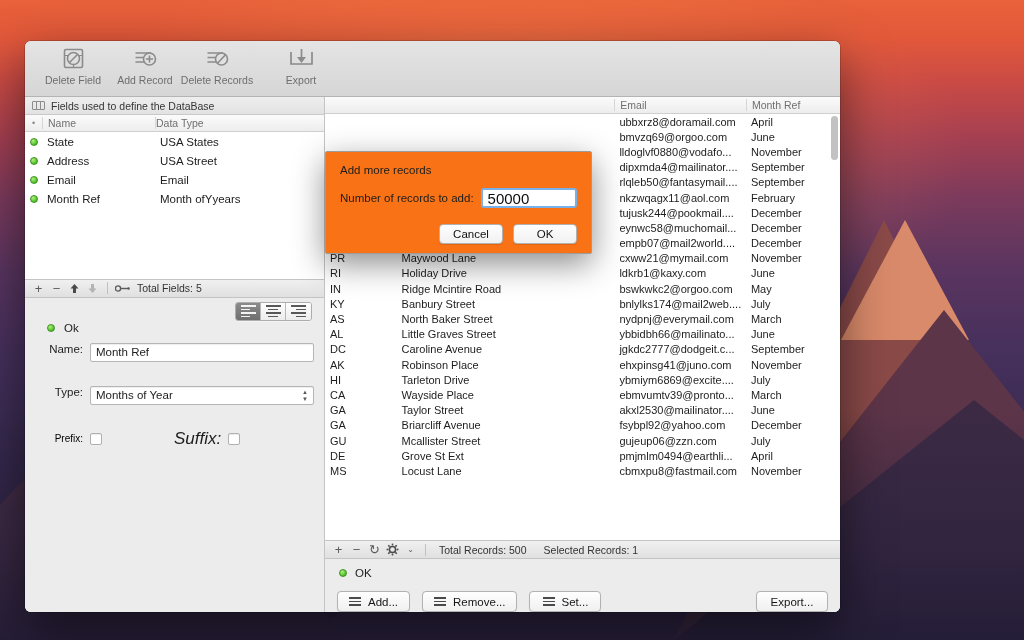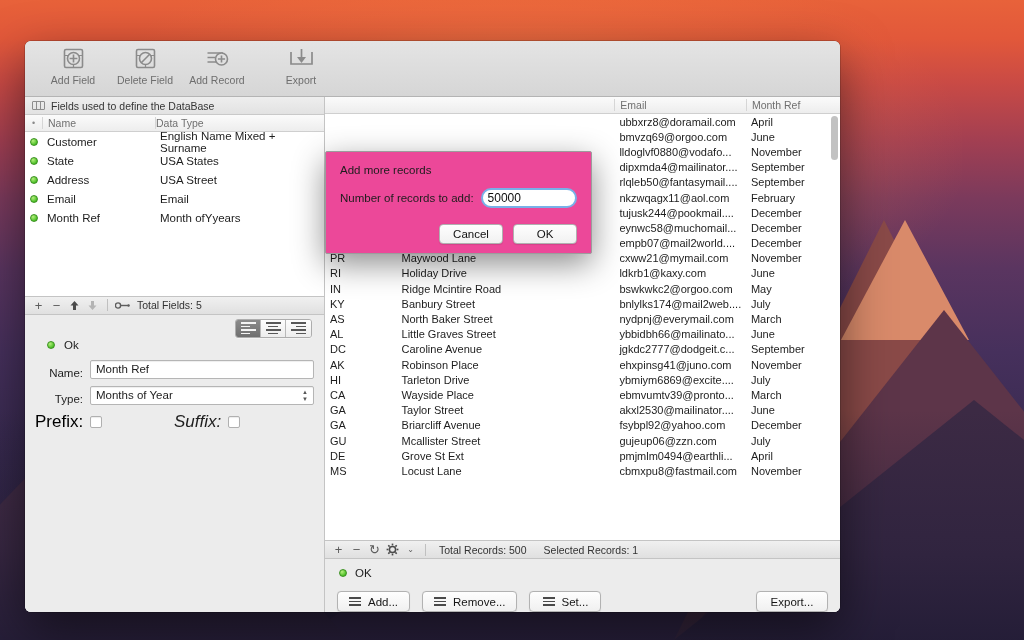--- a/index.html
+++ b/index.html
@@ -206,42 +206,42 @@
   .align-btn:last-child { border-right: none; }
   .align-btn.sel { background: linear-gradient(to bottom,#8b8b8b,#6f6f6f); }
   .align-btn .bars { width: 15px; display: flex; flex-direction: column; gap: 2px; }
   .align-btn .bars span { height: 1.5px; background: #585858; display: block; }
   .align-btn.sel .bars span { background: #f4f4f4; }
 
   .status-row {
     display: flex; align-items: center; gap: 9px;
     margin: 18px 0 9px 12px; font-size: 11.5px; color: #1d1d1d;
   }
-  .form-row { display: flex; align-items: flex-end; margin-bottom: 7px; }
+  .form-row { display: flex; align-items: flex-start; margin-bottom: 24px; }
   .form-row .lbl {
     width: 48px; text-align: right; margin-right: 7px;
     font-size: 11.5px; color: #1d1d1d;
   }
   .txt-field {
     flex: 1; height: 19px; background: #fff;
     border: 1px solid #b5b5b5; border-radius: 2px;
     padding: 0 5px; font-size: 11.5px; color: #1d1d1d;
     display: flex; align-items: center;
     box-shadow: inset 0 1px 1px rgba(0,0,0,.07);
   }
   .combo {
     flex: 1; height: 19px; background: #fff;
     border: 1px solid #b5b5b5; border-radius: 2px;
     padding: 0 5px; font-size: 11.5px; color: #1d1d1d;
     display: flex; align-items: center; justify-content: space-between;
     box-shadow: inset 0 1px 1px rgba(0,0,0,.07);
   }
   .stepper { display: flex; flex-direction: column; gap: 1px; font-size: 6px; color: #565656; line-height: 6px; }
   .checkrow { display: flex; align-items: center; margin-top: 2px; }
-  .checkrow .lbl { width: 48px; text-align: right; margin-right: 7px; font-size: 17px; }
+  .checkrow .lbl { width: 48px; text-align: right; margin-right: 7px; font-size: 10px; }
   .cbox {
     width: 12px; height: 12px; background: #fff;
     border: 1px solid #b0b0b0; border-radius: 2px;
     box-shadow: inset 0 1px 1px rgba(0,0,0,.08);
   }
   .suffix-group { display: flex; align-items: center; margin-left: 72px; }
   .suffix-group .lbl2 { font-size: 17px; color: #1d1d1d; margin-right: 7px; font-style: italic; }
   .left-filler { flex: 1; background: #ececec; }
 
   
@@ -292,34 +292,34 @@
   }
   .btn.right { margin-left: auto; margin-right: 0; }
   .menu-lines { display: flex; flex-direction: column; gap: 2px; width: 12px; }
   .menu-lines span { height: 1.5px; background: #4a4a4a; display: block; }
 
   
   #dialog {
     position: absolute;
     left: 300px; top: 110px;
     width: 267px; height: 103px;
-    background: #ec4899;
+    background: #f97316;
     border: 1px solid #9c9c9c;
     border-radius: 2px;
     box-shadow: 0 10px 32px rgba(0,0,0,.45);
     z-index: 50;
     padding: 12px 14px 0 14px;
   }
   #dialog .dlg-title { font-size: 11.5px; color: #1d1d1d; margin-bottom: 12px; }
   #dialog .dlg-input-row { display: flex; align-items: center; }
   #dialog .dlg-label { font-size: 11.5px; color: #1d1d1d; margin-right: 7px; }
   #dialog .dlg-input {
     flex: 1; height: 20px; background: #fff;
-    border: 2px solid #78b0e8; border-radius: 10px;
-    padding: 0 5px; font-size: 12px; color: #0d0d0d;
+    border: 2px solid #78b0e8; border-radius: 3px;
+    padding: 0 5px; font-size: 15px; color: #0d0d0d;
     display: flex; align-items: center;
   }
   #dialog .dlg-btns { display: flex; justify-content: flex-end; gap: 10px; margin-top: 16px; }
   #dialog .dlg-btn {
     width: 64px; height: 20px;
     background: linear-gradient(to bottom, #fefefe, #f1f1f1);
     border: 1px solid #b0b0b0; border-radius: 4px;
     display: flex; align-items: center; justify-content: center;
     font-size: 11.5px; color: #111; cursor: default;
     box-shadow: 0 .5px 1px rgba(0,0,0,.10);
@@ -337,33 +337,20 @@
   <div class="peak right-mid"></div>
   <div class="peak left-near"></div>
   <div class="peak right-near"></div>
   <div class="haze"></div>
 </div>
 
 <div id="app-window">
 
 
   <div id="toolbar">
-    <div class="tool">
-      <div class="ticon">
-        <svg width="25" height="25" viewBox="0 0 25 25">
-          <rect x="3.5" y="3.5" width="18" height="18" rx="1.5" fill="none" stroke="#8b8b8b" stroke-width="1.6"></rect>
-          <line x1="3.5" y1="9.5" x2="21.5" y2="9.5" stroke="#8b8b8b" stroke-width="1.2"></line>
-          <line x1="12.5" y1="9.5" x2="12.5" y2="21.5" stroke="#8b8b8b" stroke-width="1.2"></line>
-          <circle cx="12.5" cy="12.5" r="6" fill="#e0e0e0" stroke="#8b8b8b" stroke-width="1.6"></circle>
-          <line x1="12.5" y1="8.6" x2="12.5" y2="16.4" stroke="#8b8b8b" stroke-width="1.6"></line>
-          <line x1="8.6" y1="12.5" x2="16.4" y2="12.5" stroke="#8b8b8b" stroke-width="1.6"></line>
-        </svg>
-      </div>
-      <div class="tlabel">Add Field</div>
-    </div>
 
     <div class="tool">
       <div class="ticon">
         <svg width="25" height="25" viewBox="0 0 25 25">
           <rect x="3.5" y="3.5" width="18" height="18" rx="1.5" fill="none" stroke="#8b8b8b" stroke-width="1.6"></rect>
           <line x1="3.5" y1="9.5" x2="21.5" y2="9.5" stroke="#8b8b8b" stroke-width="1.2"></line>
           <line x1="12.5" y1="9.5" x2="12.5" y2="21.5" stroke="#8b8b8b" stroke-width="1.2"></line>
           <circle cx="12.5" cy="12.5" r="6" fill="#e0e0e0" stroke="#8b8b8b" stroke-width="1.6"></circle>
           <line x1="8.3" y1="16.7" x2="16.7" y2="8.3" stroke="#8b8b8b" stroke-width="1.6"></line>
         </svg>
@@ -378,20 +365,32 @@
           <line x1="2.5" y1="11.5" x2="14" y2="11.5" stroke="#8b8b8b" stroke-width="1.6"></line>
           <line x1="2.5" y1="16" x2="18" y2="16" stroke="#8b8b8b" stroke-width="1.6"></line>
           <circle cx="16.5" cy="13" r="6" fill="#e0e0e0" stroke="#8b8b8b" stroke-width="1.6"></circle>
           <line x1="16.5" y1="9.4" x2="16.5" y2="16.6" stroke="#8b8b8b" stroke-width="1.6"></line>
           <line x1="12.9" y1="13" x2="20.1" y2="13" stroke="#8b8b8b" stroke-width="1.6"></line>
         </svg>
       </div>
       <div class="tlabel">Add Record</div>
     </div>
 
+    <div class="tool">
+      <div class="ticon">
+        <svg width="25" height="25" viewBox="0 0 25 25">
+          <line x1="2.5" y1="7" x2="18" y2="7" stroke="#8b8b8b" stroke-width="1.6"></line>
+          <line x1="2.5" y1="11.5" x2="14" y2="11.5" stroke="#8b8b8b" stroke-width="1.6"></line>
+          <line x1="2.5" y1="16" x2="18" y2="16" stroke="#8b8b8b" stroke-width="1.6"></line>
+          <circle cx="16.5" cy="13" r="6" fill="#e0e0e0" stroke="#8b8b8b" stroke-width="1.6"></circle>
+          <line x1="12.7" y1="17" x2="20.3" y2="9" stroke="#8b8b8b" stroke-width="1.6"></line>
+        </svg>
+      </div>
+      <div class="tlabel">Delete Records</div>
+    </div>
 
     <div class="tool export">
       <div class="ticon">
         <svg width="27" height="25" viewBox="0 0 27 25">
           <polyline points="3,6 3,18 24,18 24,6" fill="none" stroke="#8b8b8b" stroke-width="1.7"></polyline>
           <line x1="13.5" y1="3" x2="13.5" y2="14" stroke="#8b8b8b" stroke-width="1.7"></line>
           <polygon points="9,11 18,11 13.5,17" fill="#8b8b8b"></polygon>
         </svg>
       </div>
       <div class="tlabel">Export</div>
@@ -410,27 +409,20 @@
         <span>Fields used to define the DataBase</span>
       </div>
 
       <div class="fields-table">
         <div class="fh-row">
           <div class="c-dot">•</div>
           <div class="c-name">Name</div>
           <div class="c-type">Data Type</div>
         </div>
         <div id="fields-rows">
-            <div class="f-row">
-              <div class="c-dot">
-                <span class="dot-green"></span>
-              </div>
-              <div class="c-name">Customer</div>
-              <div class="c-type">English Name Mixed + Surname</div>
-            </div>
             <div class="f-row">
               <div class="c-dot">
                 <span class="dot-green"></span>
               </div>
               <div class="c-name">State</div>
               <div class="c-type">USA States</div>
             </div>
             <div class="f-row">
               <div class="c-dot">
                 <span class="dot-green"></span>

